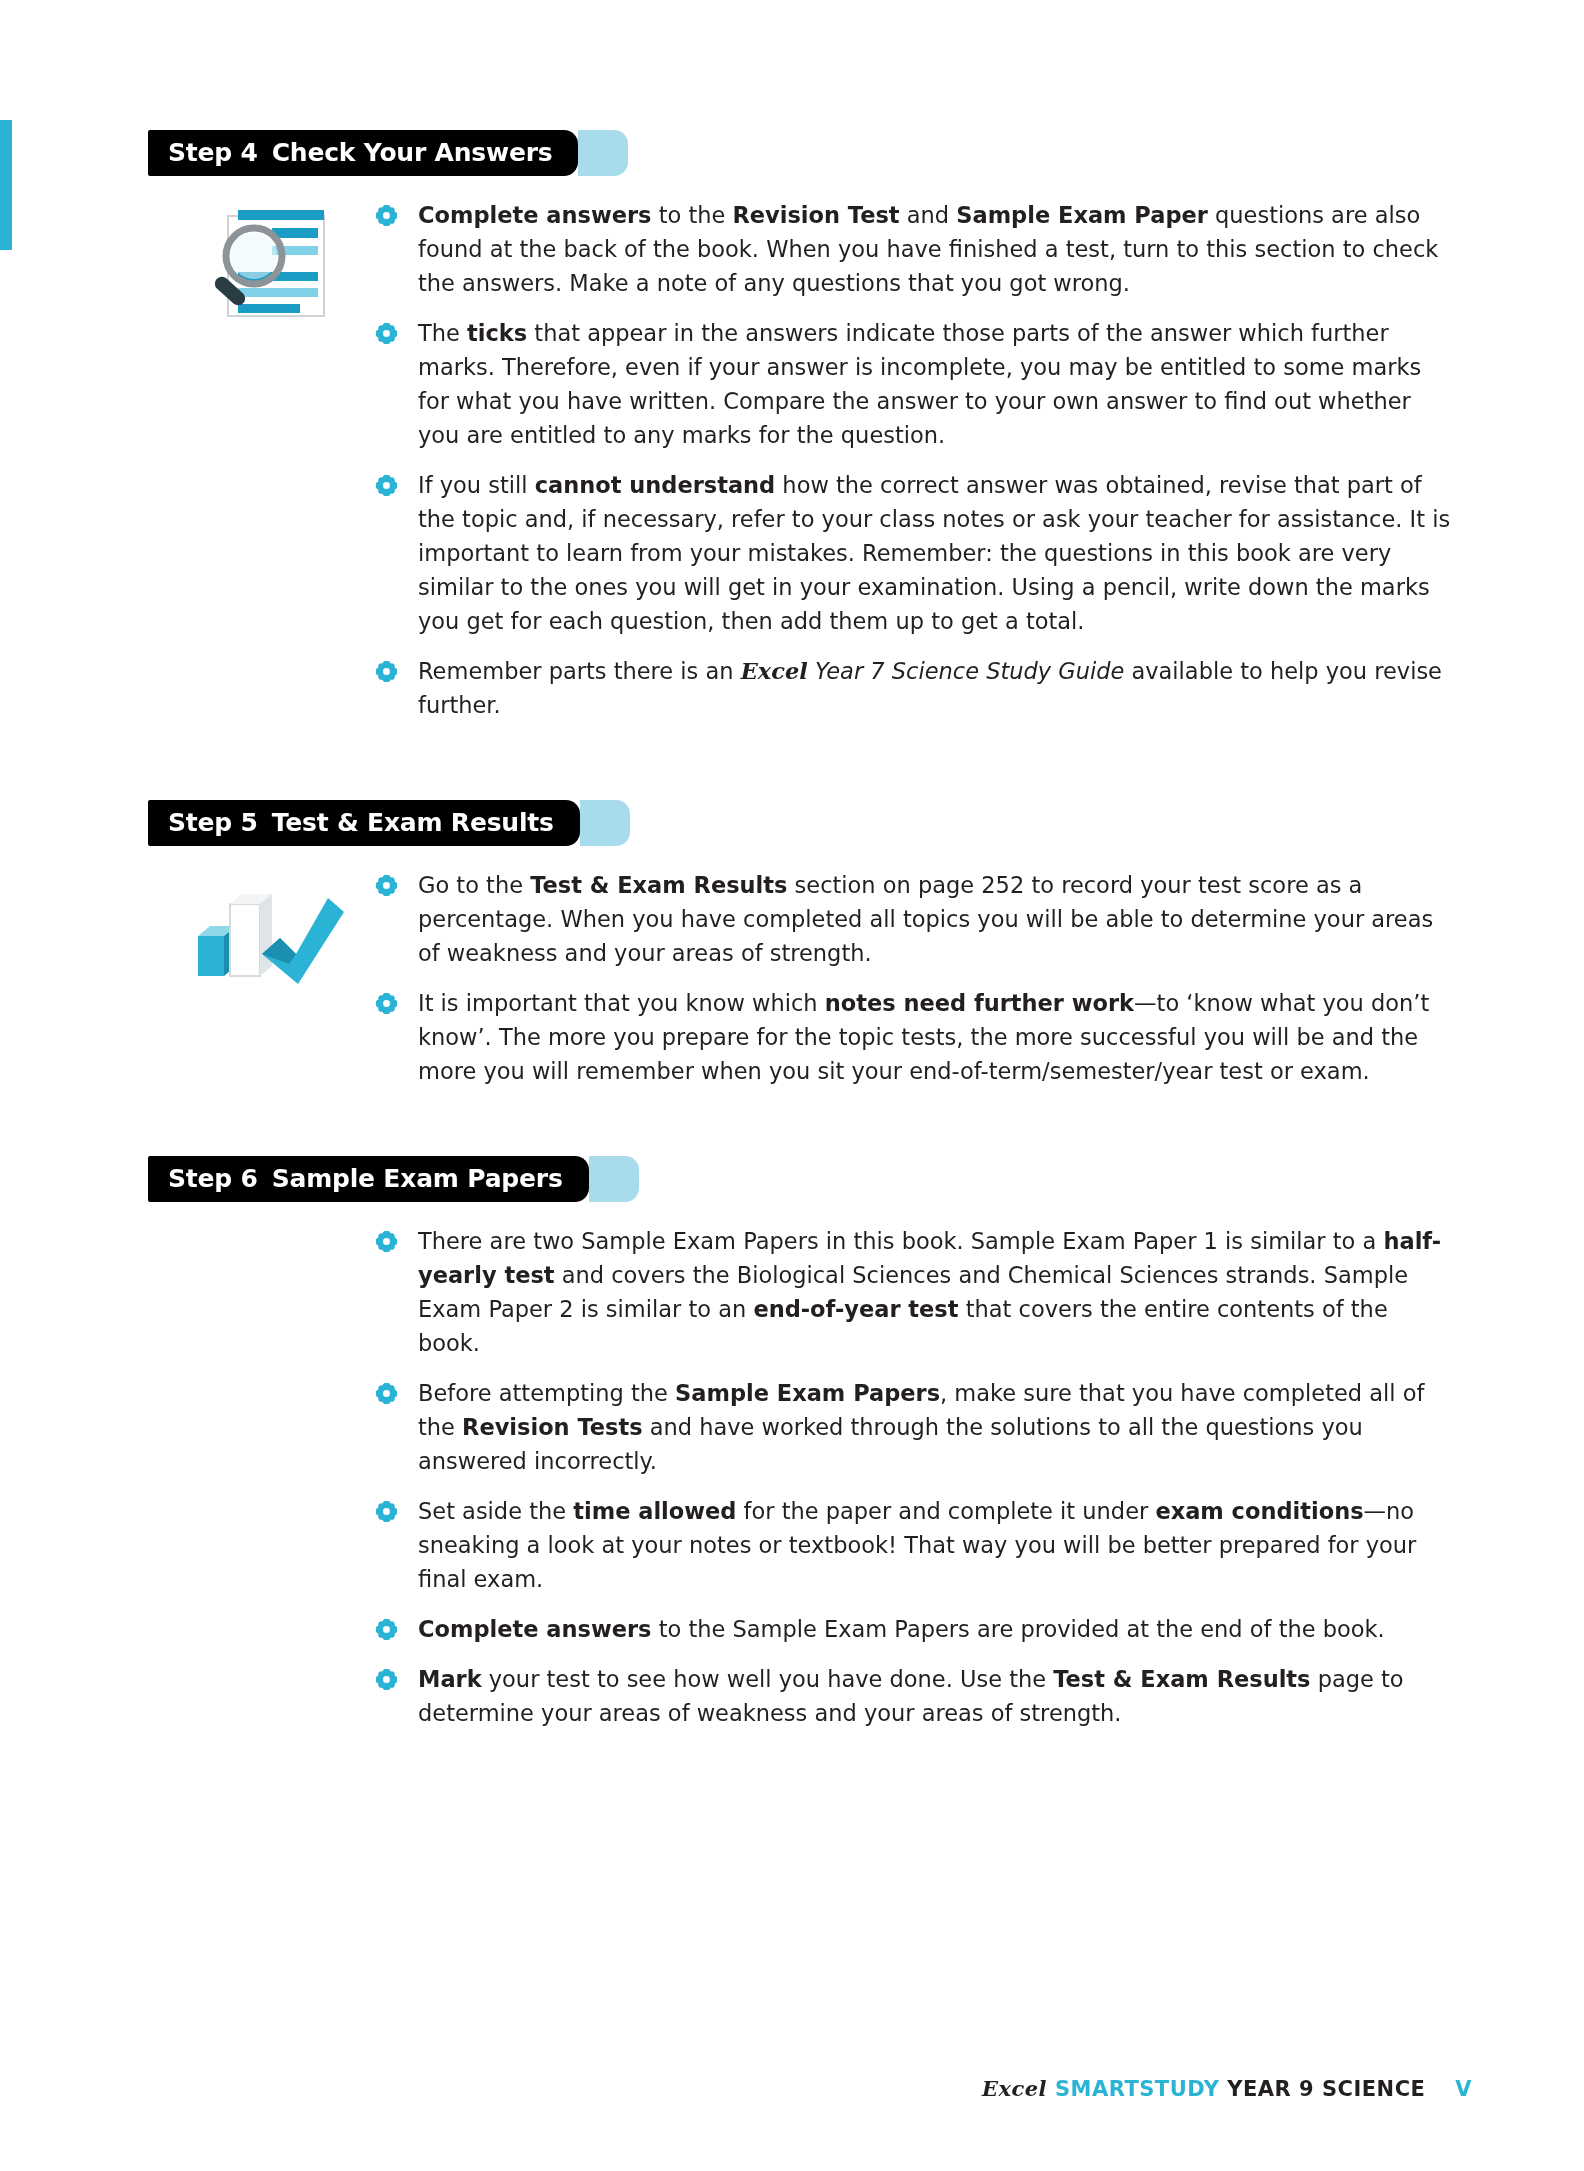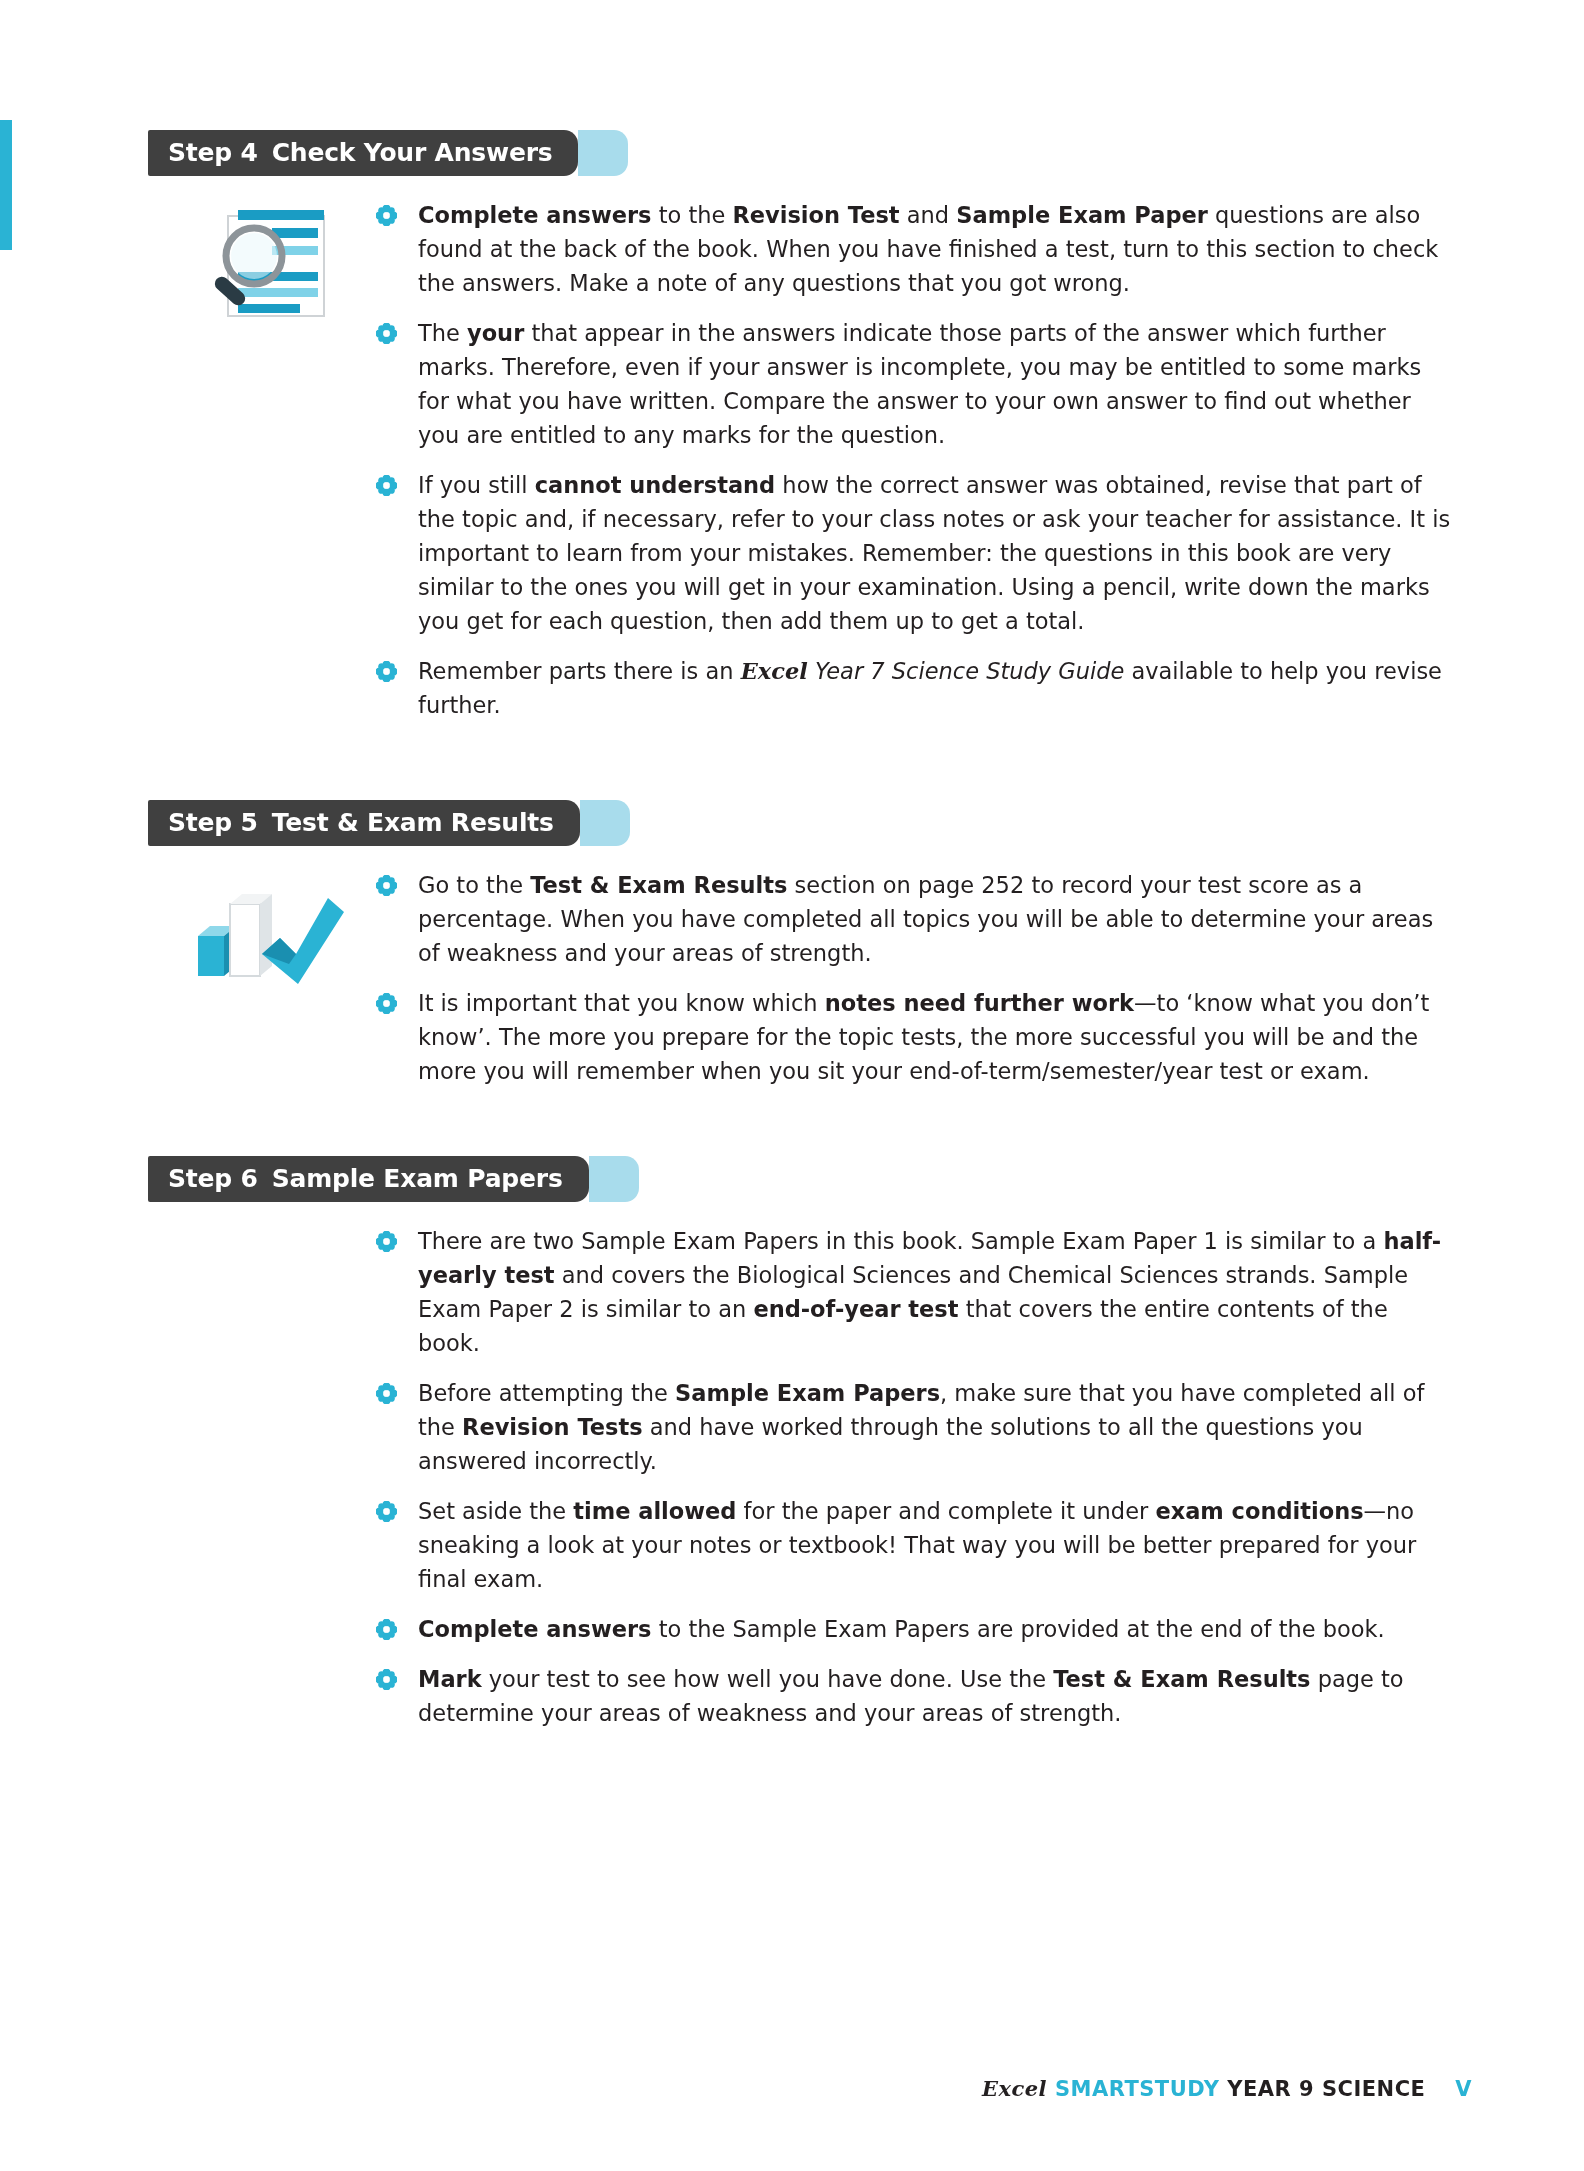--- a/index.html
+++ b/index.html
@@ -35,21 +35,21 @@
     top: 0;
     width: 1320px;
   }
 
   
   .step-banner {
     position: relative;
     display: inline-block;
     height: 46px;
     line-height: 46px;
-    background: #404040;
+    background: #000000;
     color: #ffffff;
     font-family: "DejaVu Sans", sans-serif;
     font-weight: bold;
     font-size: 25px;
     letter-spacing: -0.2px;
     padding: 0 26px 0 20px;
     border-radius: 2px 14px 14px 2px;
     white-space: nowrap;
   }
   .step-banner .step-num {
@@ -189,21 +189,21 @@
                     <circle cx="17.4" cy="10.5" r="4"></circle>
                     <circle cx="10.5" cy="17.4" r="4"></circle>
                     <circle cx="3.6" cy="10.5" r="4"></circle>
                     <circle cx="15.4" cy="5.6" r="3.4"></circle>
                     <circle cx="15.4" cy="15.4" r="3.4"></circle>
                     <circle cx="5.6" cy="15.4" r="3.4"></circle>
                     <circle cx="5.6" cy="5.6" r="3.4"></circle>
                   </g>
                   <circle cx="10.5" cy="10.5" r="3.2" fill="#ffffff"></circle>
                 </svg>
-              </span><span>The </span><b>your</b><span> that appear in the answers indicate those parts of the answer which further marks. Therefore, even if your answer is incomplete, you may be entitled to some marks for what you have written. Compare the answer to your own answer to find out whether you are entitled to any marks for the question.</span></div>
+              </span><span>The </span><b>ticks</b><span> that appear in the answers indicate those parts of the answer which further marks. Therefore, even if your answer is incomplete, you may be entitled to some marks for what you have written. Compare the answer to your own answer to find out whether you are entitled to any marks for the question.</span></div>
             <div class="bullet"><span class="flower">
                 <svg width="21" height="21" viewBox="0 0 21 21">
                   <g fill="#2ab3d4">
                     <circle cx="10.5" cy="3.6" r="4"></circle>
                     <circle cx="17.4" cy="10.5" r="4"></circle>
                     <circle cx="10.5" cy="17.4" r="4"></circle>
                     <circle cx="3.6" cy="10.5" r="4"></circle>
                     <circle cx="15.4" cy="5.6" r="3.4"></circle>
                     <circle cx="15.4" cy="15.4" r="3.4"></circle>
                     <circle cx="5.6" cy="15.4" r="3.4"></circle>

